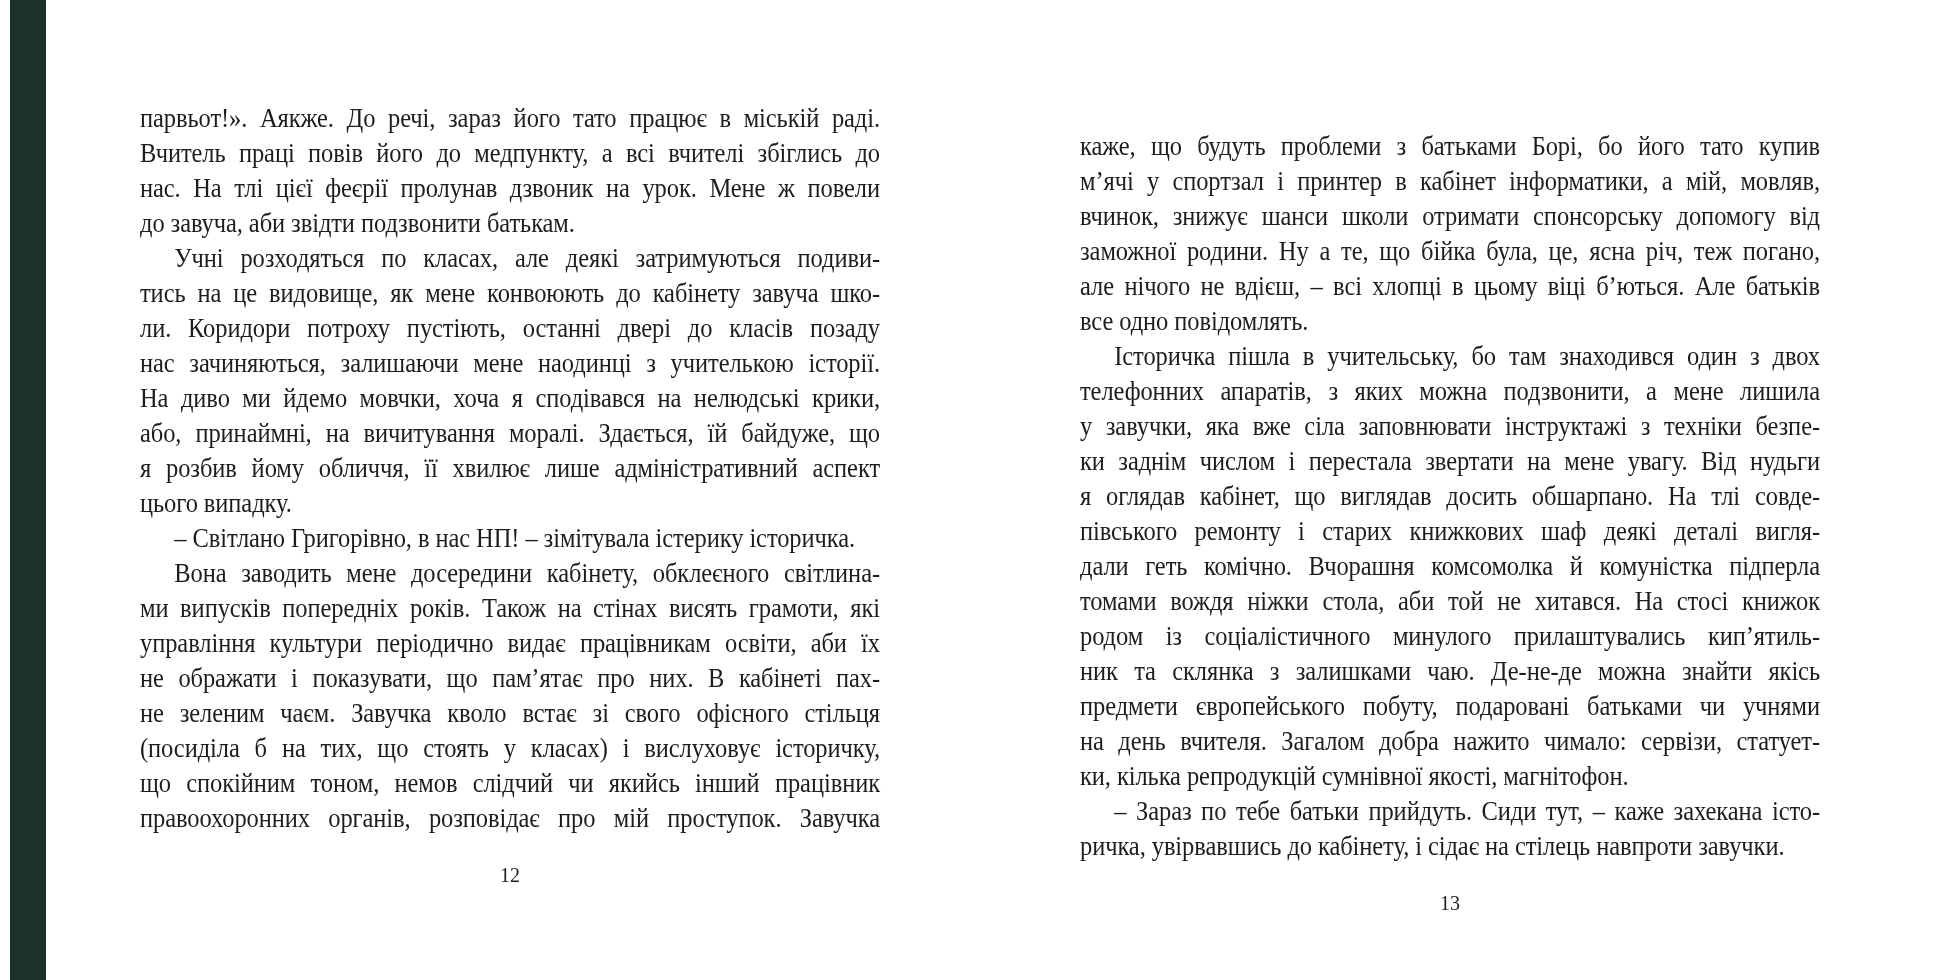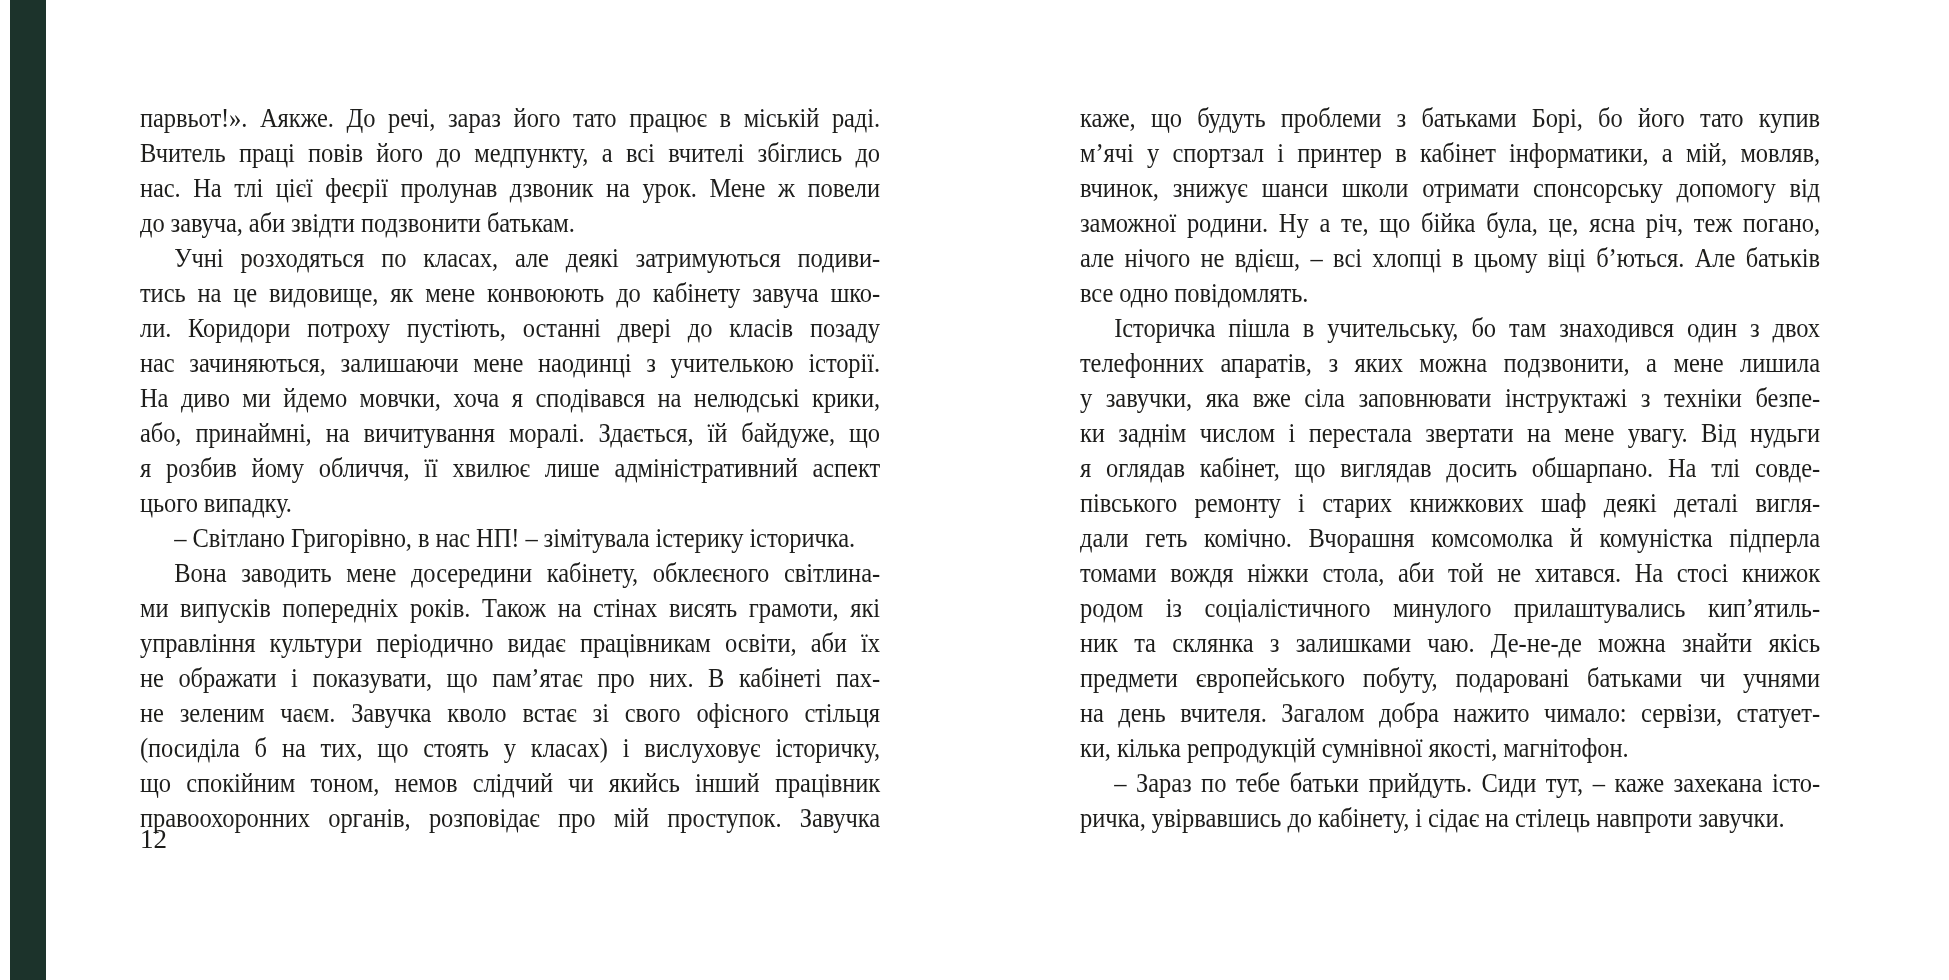--- a/index.html
+++ b/index.html
@@ -22,21 +22,21 @@
     left: 10px;
     width: 36px;
   }
   .page {
     position: absolute;
     top: 0;
     width: 800px;
     height: 844px;
   }
   .page-left  { left: 140px; }
-  .page-right { left: 1080px; }
+  .page-right { left: 1080px; margin-top: 28px; }
   .text-block {
     position: absolute;
     top: 101px;
     left: 0;
     width: 800px;
     transform: scaleX(0.925);
     transform-origin: 0 0;
   }
   .line {
     font-size: 26.5px;
@@ -49,25 +49,25 @@
   }
   .line.plain {
     text-align: left;
     text-align-last: left;
   }
   .line.indent {
     text-indent: 37px;
   }
   .page-number {
     position: absolute;
-    top: 824px;
+    top: 864px;
     left: 0;
     width: 740px;
-    text-align: left;
-    font-size: 27px;
+    text-align: center;
+    font-size: 20px;
     color: #1d1d1b;
   }
 </style>
 </head>
 <body>
 
 <div class="cover-edge" style="background: rgb(28, 51, 43);"></div>
 
 <section class="page page-left">
   <div class="text-block">
@@ -113,13 +113,14 @@
       <div class="line">дали геть комічно. Вчорашня комсомолка й комуністка підперла</div>
       <div class="line">томами вождя ніжки стола, аби той не хитався. На стосі книжок</div>
       <div class="line">родом із соціалістичного минулого прилаштувались кип’ятиль-</div>
       <div class="line">ник та склянка з залишками чаю. Де-не-де можна знайти якісь</div>
       <div class="line">предмети європейського побуту, подаровані батьками чи учнями</div>
       <div class="line">на день вчителя. Загалом добра нажито чимало: сервізи, статует-</div>
       <div class="line plain">ки, кілька репродукцій сумнівної якості, магнітофон.</div>
       <div class="line indent">– Зараз по тебе батьки прийдуть. Сиди тут, – каже захекана істо-</div>
       <div class="line plain">ричка, увірвавшись до кабінету, і сідає на стілець навпроти завучки.</div>
     </div>
+  <div class="page-number">13</div>
 </section>
 
 </body></html>

